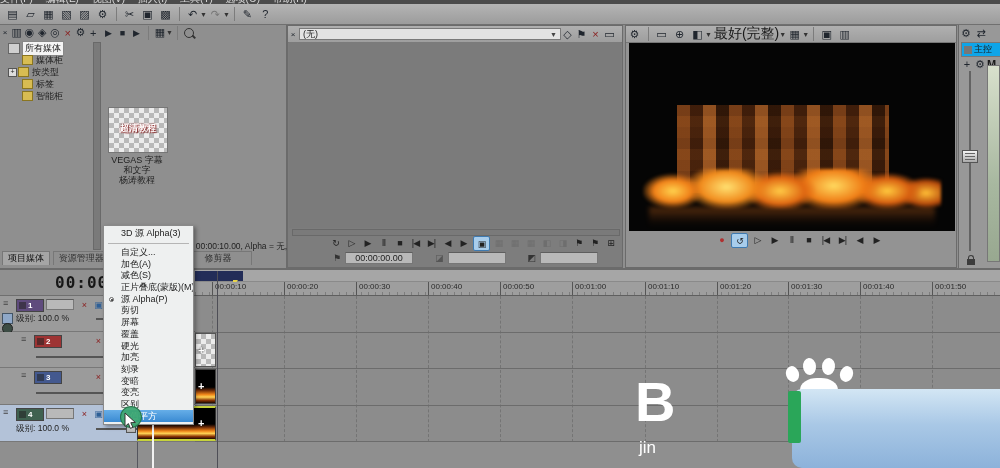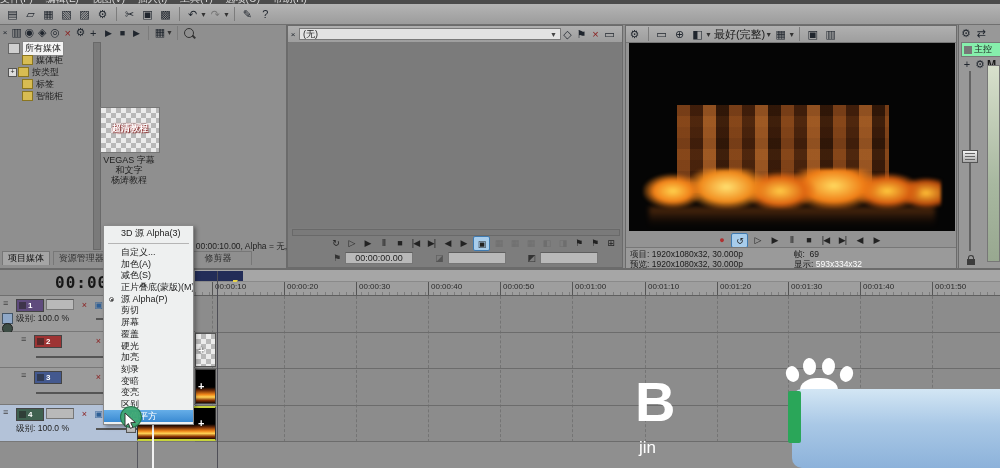--- a/index.html
+++ b/index.html
@@ -165,21 +165,21 @@
       <span class="ibtn" style="width:14px">▦</span>
         <span class="ddv">▼</span>
       <span class="tsep"></span>
       <span style="position:relative;width:8px;height:8px;border:1.5px solid #333;border-radius:50%;margin-left:2px">
           <i style="position:absolute;left:7px;top:7px;width:4px;height:1.5px;background:#333;transform:rotate(45deg)"></i>
         </span>
     </div>
 
 
 
-    <div class="thumbcard" style="left:100px;top:82px;width:58px;">
+    <div class="thumbcard" style="left:108px;top:82px;width:58px;">
       <div class="checker" style="position:relative;width:58px;height:44px;border:1px solid #777;">
         <span style="position:absolute;left:0;top:14px;width:100%;text-align:center;font-size:9px;font-weight:bold;color:#fff;text-shadow:0 0 2px #a03030,1px 1px 1px #803030;">超清教程</span>
       </div>
       <div style="margin-top:2px;line-height:10px;">
         <div>VEGAS 字幕和文字</div>
         <div>杨涛教程</div>
       </div>
     </div>
 
     <div class="abs" style="left:108px;top:216px;width:190px;text-align:right;font-size:8.5px;color:#222;white-space:nowrap;overflow:hidden;">s, 00:00:10.00, Alpha = 无, 场</div>
@@ -242,21 +242,21 @@
   </div>
 
   <div class="abs" style="left:625px;top:25px;width:332px;height:243px;background:#939393;border:1px solid #6b6b6b;box-sizing:border-box;">
     <div class="phdr abs" style="left:0;top:0;width:330px;height:16px;display:flex;align-items:center;">
       <span class="ibtn">⚙</span>
       <span class="tsep"></span>
       <span class="ibtn">▭</span>
       <span class="ibtn">⊕</span>
       <span class="ibtn">◧</span>
         <span class="ddv">▼</span>
-      <span style="font-size:11px;margin:0 2px;">最好(完整)</span>
+      <span style="font-size:14px;margin:0 2px;">最好(完整)</span>
         <span class="ddv">▼</span>
       <span class="ibtn">▦</span>
         <span class="ddv">▼</span>
       <span class="tsep"></span>
       <span class="ibtn">▣</span>
       <span class="ibtn">▥</span>
     </div>
 
     <div class="abs" style="left:3px;top:17px;width:326px;height:188px;background:#050505;overflow:hidden;">
 
@@ -284,34 +284,28 @@
       <span class="tbtn">▷</span>
       <span class="tbtn">▶</span>
       <span class="tbtn">Ⅱ</span>
       <span class="tbtn">■</span>
       <span class="tbtn">|◀</span>
       <span class="tbtn">▶|</span>
       <span class="tbtn">◀</span>
       <span class="tbtn">▶</span>
     </div>
 
-    <div class="abs" style="left:0;top:221px;width:330px;height:21px;background:#9a9a9a;border-top:1px solid #777;font-size:8.5px;">
-      <span class="abs" style="left:4px;top:1px;"><span>项目:</span> <span>1920x1080x32, 30.000p</span></span>
-      <span class="abs" style="left:4px;top:11px;"><span>预览:</span> <span>1920x1080x32, 30.000p</span></span>
-      <span class="abs" style="left:168px;top:1px;"><span>帧:</span>&nbsp;&nbsp;<span>69</span></span>
-      <span class="abs" style="left:168px;top:11px;"><span>显示:</span> <span style="color:#fff">593x334x32</span></span>
-    </div>
   </div>
 
   <div class="abs" style="left:958px;top:25px;width:42px;height:243px;background:#989898;border-left:1px solid #6b6b6b;box-sizing:border-box;">
     <div class="abs" style="left:0;top:0;width:42px;height:16px;display:flex;align-items:center;">
       <span class="ibtn" style="width:14px">⚙</span>
       <span class="ibtn" style="width:14px">⇄</span>
     </div>
-    <div class="abs" style="left:2px;top:17px;width:38px;height:13px;background:#86efac;border:1px solid #777;display:flex;align-items:center;font-size:9px;">
+    <div class="abs" style="left:2px;top:17px;width:38px;height:13px;background:#0ea5e9;border:1px solid #777;display:flex;align-items:center;font-size:9px;">
       <span style="display:inline-block;width:8px;height:8px;background:#777;margin:0 2px;"></span>
       <span>主控</span>
     </div>
     <div class="abs" style="left:2px;top:31px;display:flex;align-items:center;">
       <span class="ibtn" style="width:12px">+</span>
       <span class="ibtn" style="width:12px">⚙</span>
       <span style="font-weight:bold;font-size:11px;">M</span>
     </div>
 
     <div class="abs" style="left:10px;top:46px;width:2px;height:180px;background:#636363;"></div>

